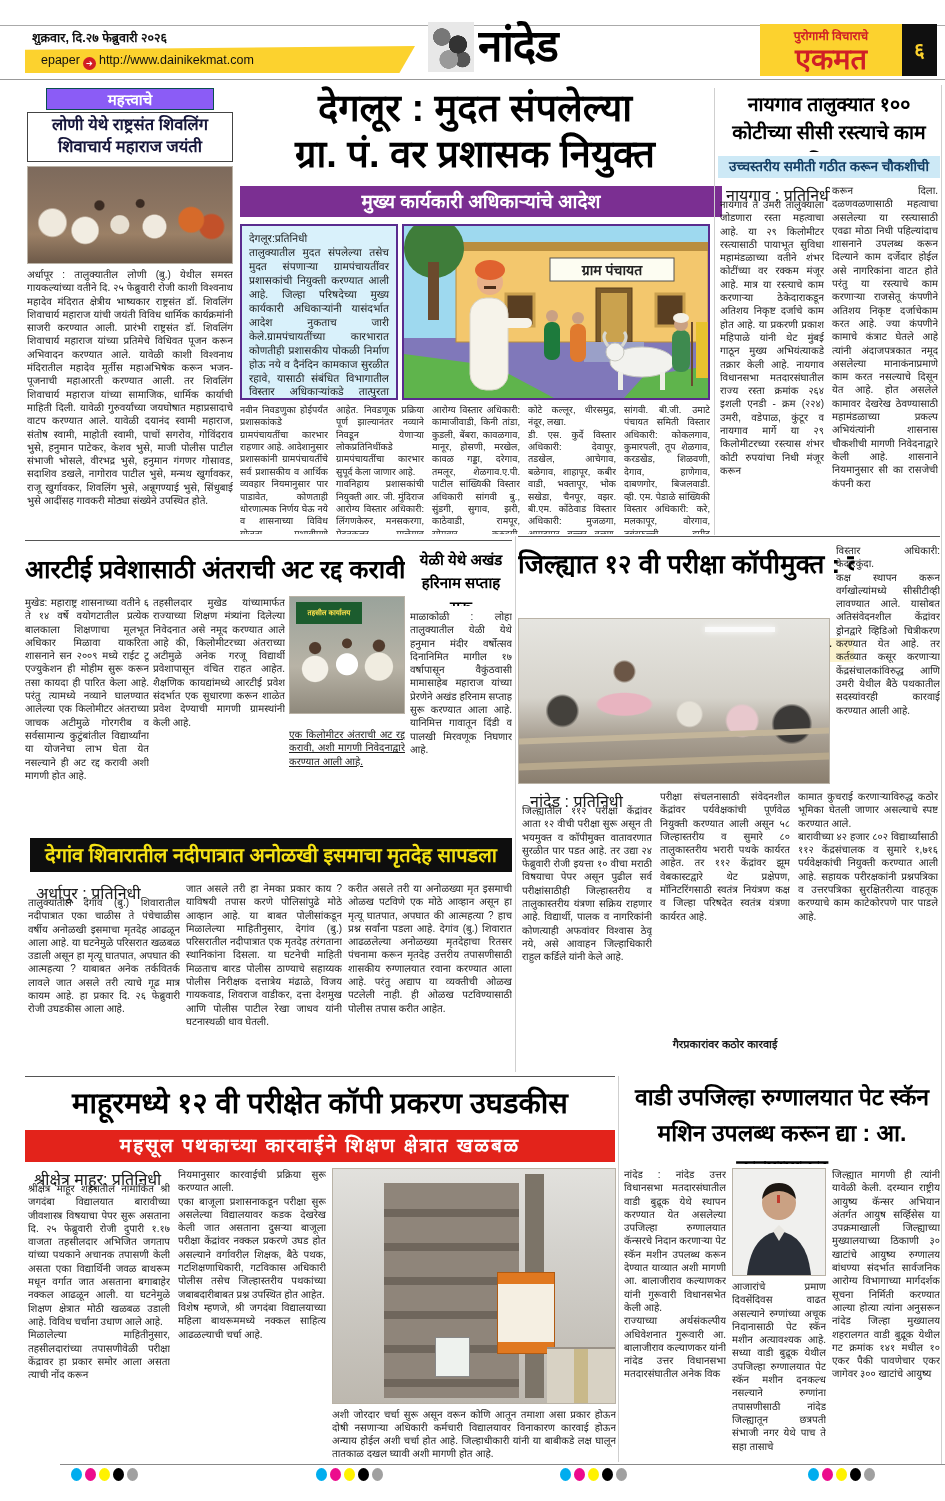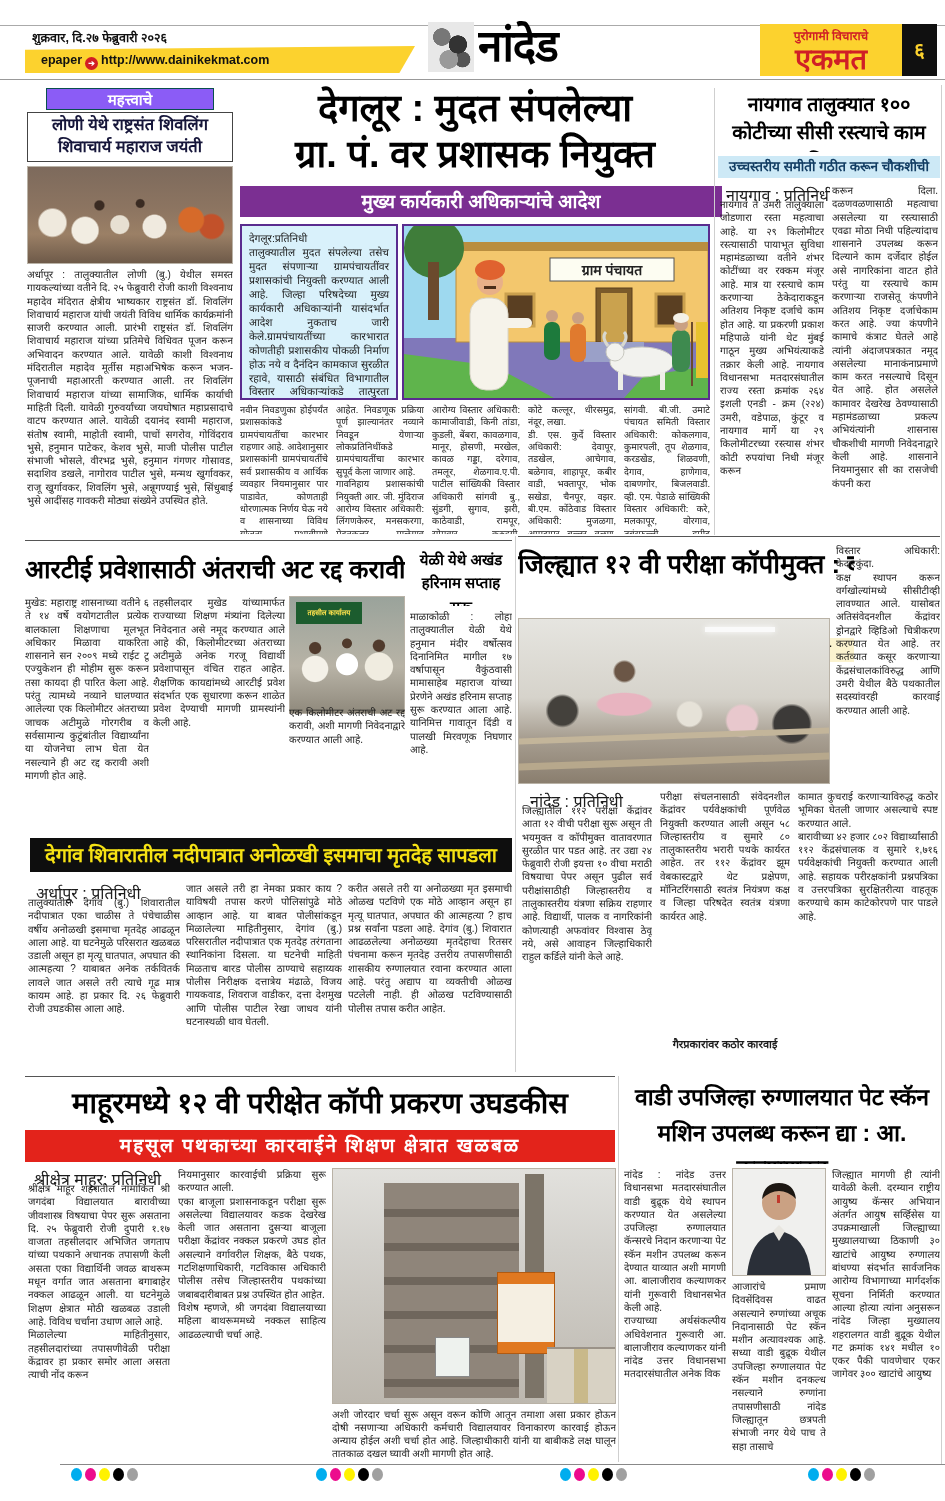--- a/index.html
+++ b/index.html
@@ -24,21 +24,21 @@
   .caption{font-size:10px;line-height:1.3;text-align:justify;overflow:hidden;}
 </style>
 </head>
 <body>
 
 <div id="page">
 
   <div class="abs" style="left:0;top:25px;width:945px;height:1px;background:#aaa;"></div>
   <div class="abs" style="left:32px;top:29px;width:320px;height:16px;font-size:12.5px;font-weight:bold;color:#111;overflow:hidden;">शुक्रवार, दि.२७ फेब्रुवारी २०२६</div>
   <div class="abs" style="left:25px;top:46px;width:390px;height:27px;background:#fcd22e;clip-path:polygon(0 14%,100% 0,96% 100%,0 100%);">
-    <div style="padding-left:16px;line-height:29px;font-size:12.5px;font-weight:bold;color:#111;white-space:nowrap;">
+    <div style="padding-left:16px;line-height:29px;font-size:12.5px;font-weight:normal;color:#111;white-space:nowrap;">
       <span>epaper</span><span class="epicon">➔</span><span>http://www.dainikekmat.com</span>
     </div>
   </div>
   <div class="abs" style="left:428px;top:22px;width:46px;height:50px;background:
        radial-gradient(circle at 30% 30%,#777 0 18%,transparent 19%),
        radial-gradient(circle at 65% 45%,#333 0 22%,transparent 23%),
        radial-gradient(circle at 45% 75%,#999 0 20%,transparent 21%),
        radial-gradient(circle at 75% 75%,#555 0 15%,transparent 16%),#e8e8e8;"></div>
   <div class="abs hl" style="left:478px;top:18px;width:200px;height:56px;font-size:44px;line-height:56px;letter-spacing:-1px;">नांदेड</div>
   <div class="abs" style="left:760px;top:24px;width:142px;height:52px;background:#fcd22e;text-align:center;">
@@ -137,21 +137,21 @@
        radial-gradient(circle at 22% 62%,#f4f1e8 0 11%,transparent 12%),
        radial-gradient(circle at 50% 58%,#ffffff 0 12%,transparent 13%),
        radial-gradient(circle at 78% 60%,#f0ece0 0 12%,transparent 13%),
        radial-gradient(circle at 22% 44%,#503a2c 0 5%,transparent 6%),
        radial-gradient(circle at 50% 40%,#503a2c 0 5%,transparent 6%),
        radial-gradient(circle at 78% 42%,#503a2c 0 5%,transparent 6%),
        linear-gradient(180deg,#9aa39b 0%,#b8b3a6 60%,#8f897c 100%);">
     <div style="position:absolute;left:6px;top:5px;width:66px;height:22px;background:#1c5c2e;color:#ffe34d;
                 font-size:7px;font-weight:bold;text-align:center;line-height:22px;overflow:hidden;">तहसील कार्यालय</div>
   </div>
-  <div class="abs txt" style="left:289px;top:706px;width:116px;height:110px;">एक किलोमीटर अंतराची अट रद्द करावी, अशी मागणी निवेदनाद्वारे करण्यात आली आहे.</div>
+  <div class="abs txt" style="left:289px;top:728px;width:116px;height:110px;text-decoration:underline;">एक किलोमीटर अंतराची अट रद्द करावी, अशी मागणी निवेदनाद्वारे करण्यात आली आहे.</div>
 
   <div class="abs hl" style="left:410px;top:548px;width:102px;height:58px;font-size:15px;line-height:1.55;text-align:center;font-weight:800;">येळी येथे अखंड हरिनाम सप्ताह सुरू</div>
   <div class="abs txt" style="left:410px;top:610px;width:102px;height:218px;">माळाकोळी : लोहा तालुक्यातील येळी येथे हनुमान मंदीर वर्षोत्सव दिनानिमित मागील १७ वर्षापासून वैकुंठवासी मामासाहेब महाराज यांच्या प्रेरणेने अखंड हरिनाम सप्ताह सुरू करण्यात आला आहे. यानिमित्त गावातून दिंडी व पालखी मिरवणूक निघणार आहे.</div>
 
   <div class="abs hl" style="left:518px;top:542px;width:336px;height:44px;font-size:26px;line-height:44px;white-space:nowrap;">जिल्ह्यात १२ वी परीक्षा कॉपीमुक्त : कर्डिले</div>
   <div class="abs bandyellow" style="left:536px;top:590px;width:318px;height:24px;font-size:15px;line-height:24px;overflow:hidden;margin-top:48px;">झूम वेबकास्ट व ड्रोन चित्रीकरणामुळे प्रशासनाचे यश</div>
   <div class="abs photo" style="left:518px;top:618px;width:312px;height:166px;background:
        radial-gradient(ellipse at 34% 52%,#e8b4c0 0 9%,transparent 10%),
        radial-gradient(circle at 34% 32%,#6b5646 0 4%,transparent 5%),
        radial-gradient(circle at 14% 56%,#44413c 0 5%,transparent 6%),

